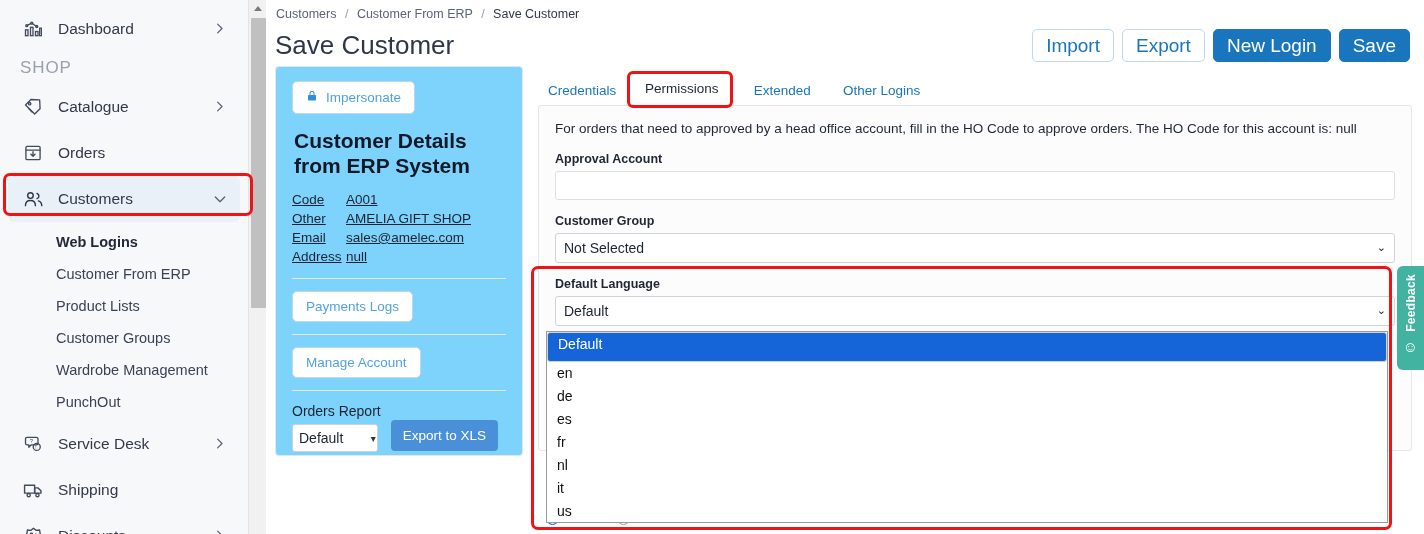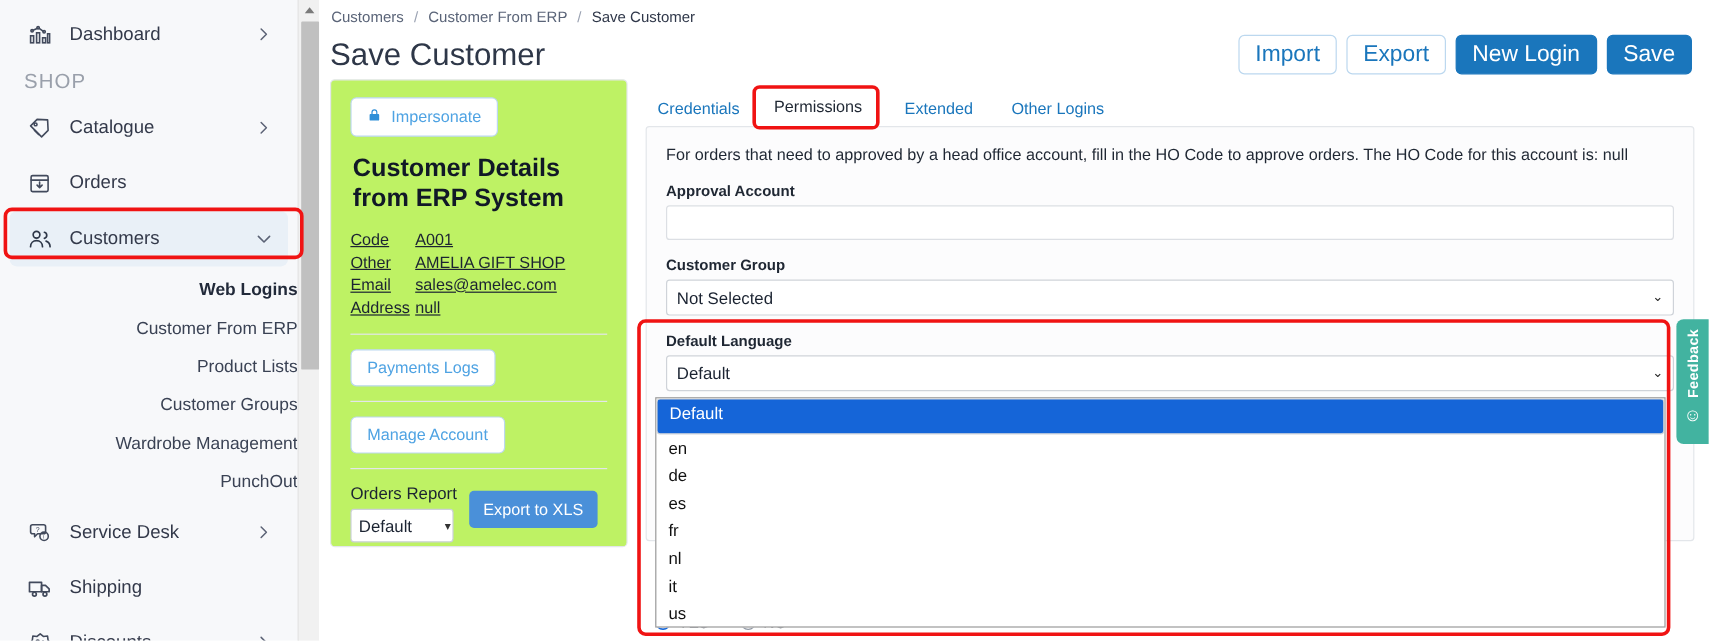--- a/index.html
+++ b/index.html
@@ -24,21 +24,21 @@
   .nav-item .nav-ico { width:26px; height:24px; flex:none; display:flex; align-items:center; justify-content:center; margin-right:12px; }
   .nav-item .nav-lbl { flex:1; white-space:nowrap; }
   .nav-item .nav-chev { width:16px; height:16px; flex:none; color:#5b6275; }
   .nav-item.active { background:#e9f0f7; }
   .section-label {
     font-size:17px; letter-spacing:.9px; color:#9aa0ab;
     padding:6px 0 6px 20px; font-weight:400;
   }
   .sub-item {
     display:block; padding:6px 0 6px 56px; font-size:14.5px;
-    color:#3a4254; cursor:pointer; line-height:20px;text-align:right;
+    color:#3a4254; cursor:pointer; line-height:20px;
   }
   .sub-item.current { font-weight:bold; color:#222a3a; }
 
   
   #sb-track { position:absolute; left:248px; top:0; width:18px; height:534px; background:#f1f1f1; border-left:1px solid #e4e4e4; }
   #sb-arrow { position:absolute; left:0; top:0; width:18px; height:17px; display:flex; align-items:center; justify-content:center; }
   #sb-arrow i { display:block; width:0;height:0;border-left:4px solid transparent;border-right:4px solid transparent;border-bottom:5px solid #7a7a7a; }
   #sb-thumb { position:absolute; left:2px; top:18px; width:15px; height:290px; background:#c0c0c0; border-radius:1px; }
 
   
@@ -53,21 +53,21 @@
 
   #hdr-actions { position:absolute; right:14px; top:29px; display:flex; gap:8px; }
   .btn { border-radius:5px; font-size:19px; padding:0 13px; height:33px; line-height:31px;
          cursor:pointer; white-space:nowrap; }
   .btn.outline { background:#fff; border:1px solid #bcd8ef; color:#1a76bc; }
   .btn.primary { background:#1a76bc; border:1px solid #1a76bc; color:#fff; }
 
   
   #detail-card {
     position:absolute; left:9px; top:66px; width:248px; height:390px;
-    background:#bef264; border:1px solid #e3e6ea; border-radius:4px; padding:14px 16px;
+    background:#7dd3fc; border:1px solid #e3e6ea; border-radius:4px; padding:14px 16px;
   }
   .pill-btn {
     display:inline-flex; align-items:center; gap:8px;
     border:1px solid #bcd8ef; background:#fff; border-radius:5px;
     color:#4fa3e3; font-size:13.5px; padding:7px 13px; cursor:pointer;
   }
   #card-title { font-size:21px; font-weight:bold; color:#111827; line-height:25px; margin:14px 0 12px 2px; }
   .kv { display:flex; font-size:13.5px; color:#1c2432; line-height:19px;text-decoration:underline; }
   .kv .k { width:54px; flex:none; }
   .hr { height:1px; background:#e3e6ea; margin:12px 0; }
@@ -334,21 +334,21 @@
       <div id="orders-row">
         <div>
           <div id="orders-lbl">Orders Report</div>
           <div class="mini-wrap" style="margin-top:5px;">
             <select class="mini-select">
               <option>Default</option>
             </select>
             <span class="chev">▾</span>
           </div>
         </div>
-        <button class="xls-btn" style="margin-bottom:12px;">Export to XLS</button>
+        <button class="xls-btn" style="margin-bottom:1px;">Export to XLS</button>
       </div>
     </div>
 
     <div id="tabs">
       <div class="tab">Credentials</div>
       <div class="tab active" style="visibility:hidden;">Permissions</div>
       <div class="tab">Extended</div>
       <div class="tab">Other Logins</div>
     </div>
 

